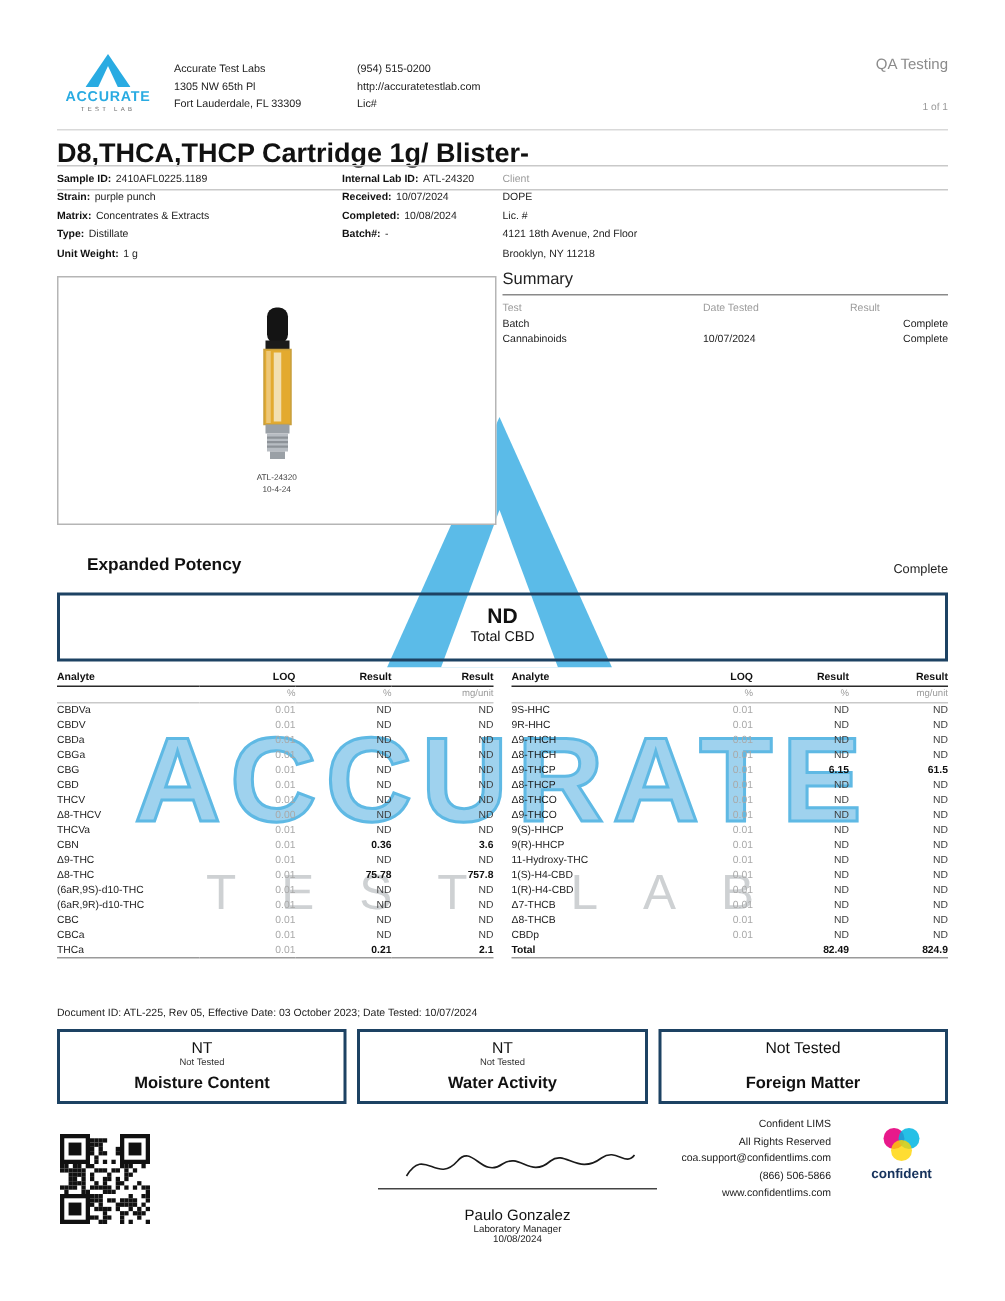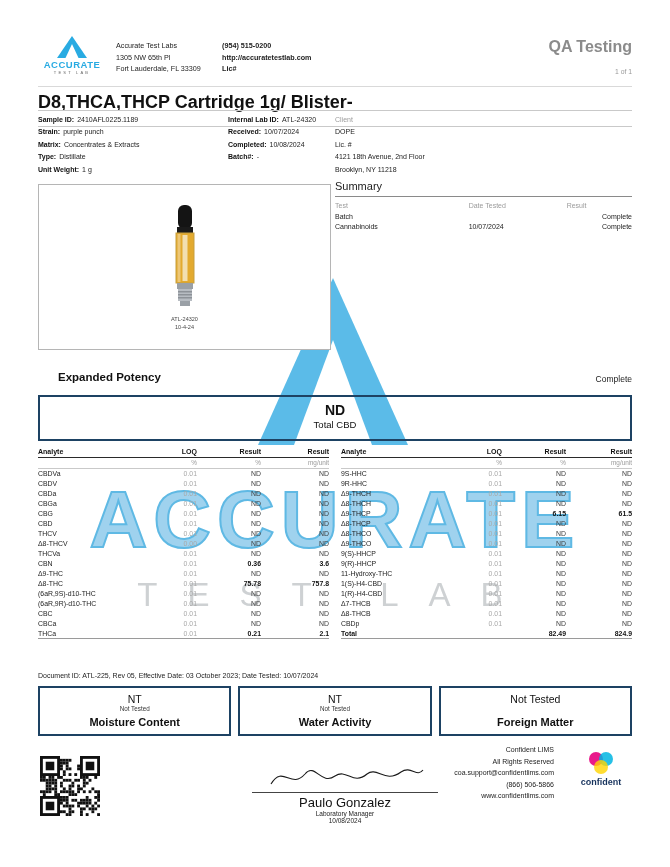--- a/index.html
+++ b/index.html
@@ -14,22 +14,22 @@
   .wm-testlab{position:absolute;left:30px;top:576px;width:610px;text-align:center;font-size:33px;letter-spacing:30px;color:#c2c6c9;opacity:.8;}
 
   #content{position:absolute;inset:0;z-index:1;}
 
   
   .hdr-logo{position:absolute;left:40px;top:36px;width:64px;text-align:center;}
   .hdr-logo svg{display:block;margin:0 auto;}
   .hdr-logo .brand{color:#29abe2;font-weight:bold;font-size:9.5px;letter-spacing:.5px;margin-top:1px;}
   .hdr-logo .sub{color:#666;font-size:4px;letter-spacing:2.2px;}
   .lab-info{position:absolute;left:116px;top:40px;font-size:7.2px;line-height:1.6;color:#222;}
-  .contact-info{position:absolute;left:222px;top:40px;font-size:7.2px;line-height:1.6;color:#222;font-weight:bold;}
-  .qa-label{position:absolute;right:38px;top:38px;font-size:16px;color:#8b8b8b;font-weight:bold;}
+  .contact-info{position:absolute;left:238px;top:40px;font-size:7.2px;line-height:1.6;color:#222;}
+  .qa-label{position:absolute;right:38px;top:38px;font-size:10px;color:#8b8b8b;}
   .page-num{position:absolute;right:38px;top:68px;font-size:6.8px;color:#999;}
   .hdr-rule{position:absolute;left:38px;right:38px;top:86px;border-top:1px solid #d9d9d9;}
 
   .doc-title{position:absolute;left:38px;top:92px;font-size:18px;font-weight:bold;color:#111;}
 
   
   .band-line1{position:absolute;left:38px;right:38px;top:110px;border-top:1px solid #c9c9c9;}
   .band-line2{position:absolute;left:38px;right:38px;top:126px;border-top:1px solid #c9c9c9;}
   .info-col{position:absolute;top:114px;font-size:7px;line-height:12.4px;}
   #info-col1{left:38px;width:188px;}
@@ -79,21 +79,21 @@
   .test-box{flex:1;border:2px solid #1d4263;height:50px;text-align:center;padding-top:5px;position:relative;background:transparent;}
   .test-value{font-size:10.5px;font-weight:normal;color:#111;line-height:1.15;}
   .test-sub{font-size:6.3px;color:#333;}
   .test-label{position:absolute;left:0;right:0;bottom:6px;font-size:11px;font-weight:bold;color:#111;}
 
   
   .qr{position:absolute;left:40px;top:756px;width:60px;height:60px;}
   .sig{position:absolute;left:252px;top:760px;width:186px;text-align:center;}
   .sig svg{display:block;margin:0 auto;}
   .sig-line{border-top:1px solid #444;}
-  .sig-name{font-size:13px;color:#111;margin-top:2px;}
+  .sig-name{font-size:10px;color:#111;margin-top:12px;}
   .sig-role{font-size:6.5px;color:#222;}
   .sig-date{font-size:6.5px;color:#222;}
   .lims{position:absolute;right:116px;top:744px;text-align:right;font-size:7px;line-height:1.65;color:#222;}
   .conf-logo{position:absolute;right:30px;top:750px;width:78px;text-align:center;}
   .conf-logo svg{display:block;margin:0 auto;}
   .conf-text{font-size:9px;color:#16325c;font-weight:bold;margin-top:1px;}
 </style>
 </head>
 <body>
 

